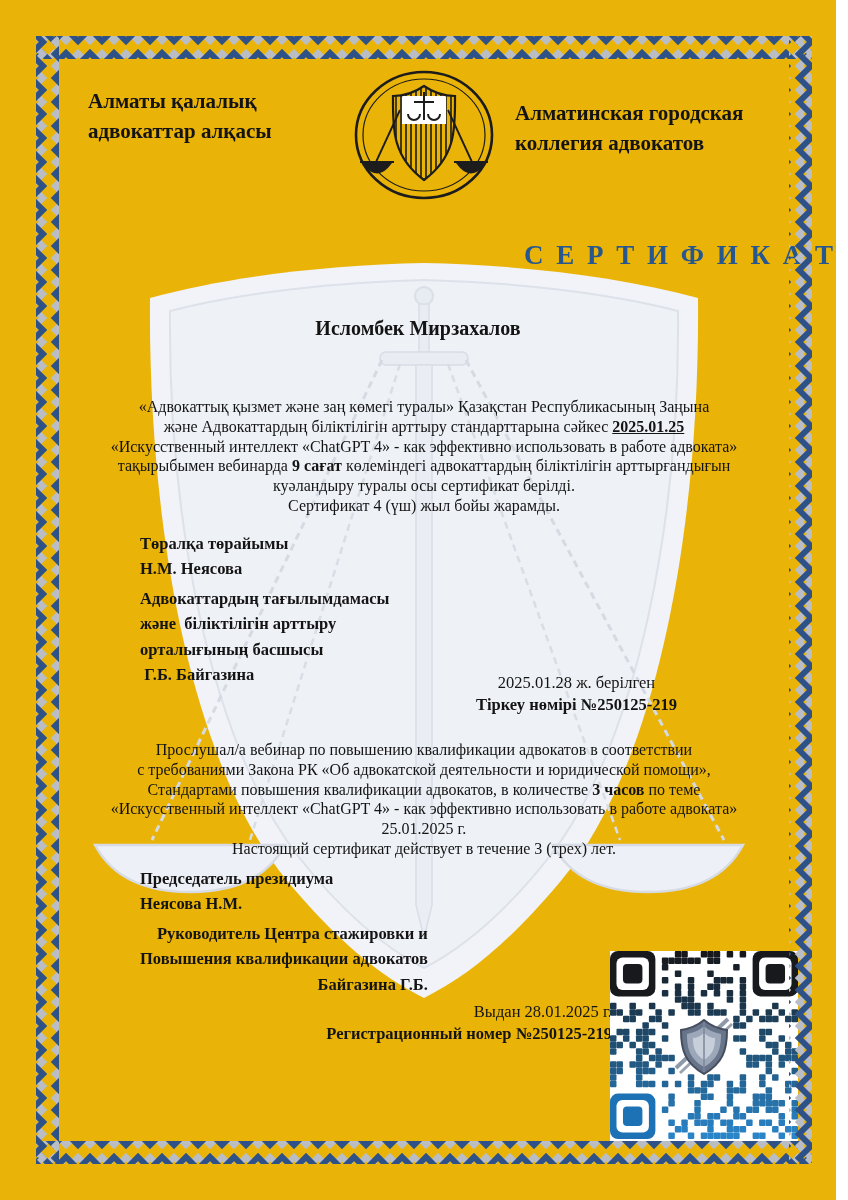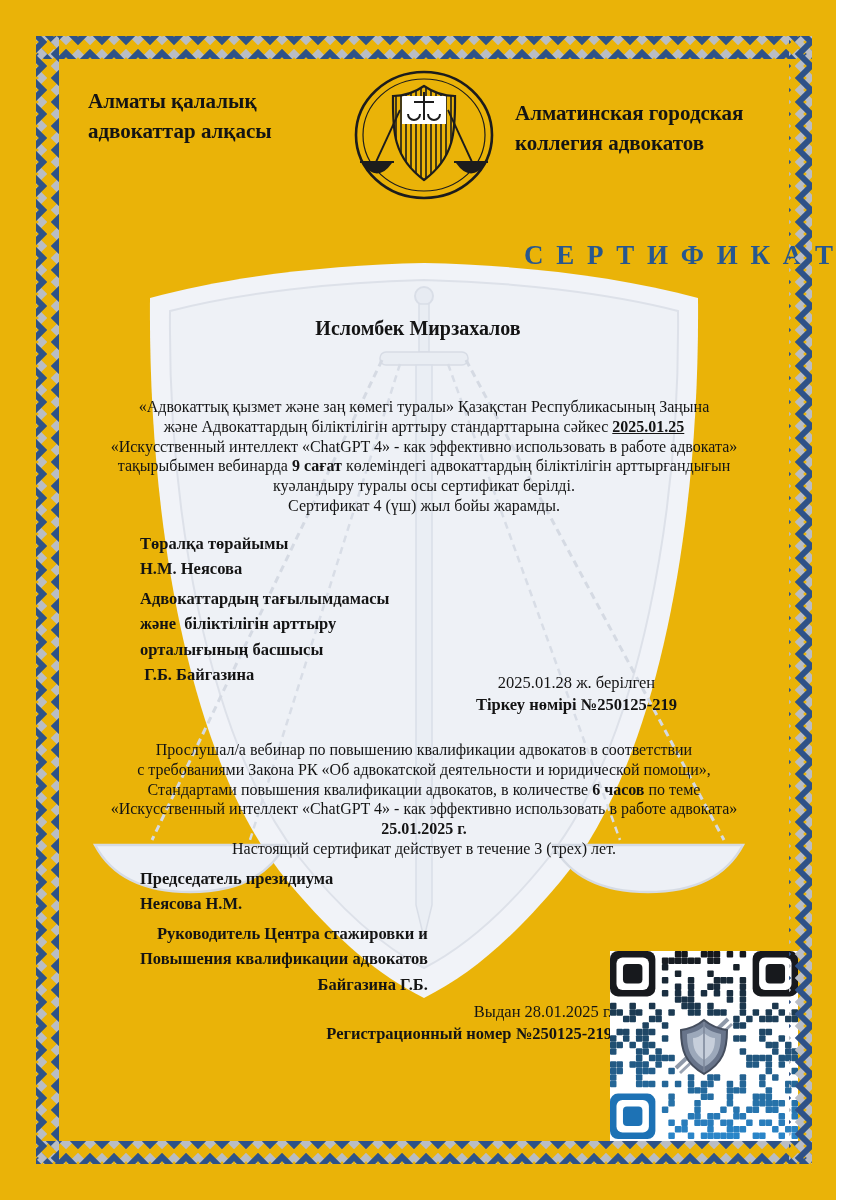--- a/index.html
+++ b/index.html
@@ -130,23 +130,23 @@
   <div class="txt sig sig-kk-2">Адвокаттардың тағылымдамасы
 және  біліктілігін арттыру
 орталығының басшысы
  Г.Б. Байгазина</div>
 
   <div class="txt issue issue-kk"><span>2025.01.28 ж. берілген
 </span><span style="font-weight: bold;">Тіркеу нөмірі №250125-219</span></div>
 
   <div class="txt body-par body-ru"><span>Прослушал/а вебинар по повышению квалификации адвокатов в соответствии
 с требованиями Закона РК «Об адвокатской деятельности и юридической помощи»,
-Стандартами повышения квалификации адвокатов, в количестве </span><span style="font-weight: bold;">6 часов</span><span> по теме
+Стандартами повышения квалификации адвокатов, в количестве </span><span style="font-weight: bold;">3 часов</span><span> по теме
 «Искусственный интеллект «ChatGPT 4» - как эффективно использовать в работе адвоката»
-</span><span style="font-weight: bold; text-align: right;">25.01.2025 г.</span><span>
+</span><span style="font-weight: normal; text-align: right;">25.01.2025 г.</span><span>
 Настоящий сертификат действует в течение 3 (трех) лет.</span></div>
 
   <div class="txt sig sig-ru-1">Председатель президиума
 Неясова Н.М.</div>
   <div class="txt sig sig-ru-2">Руководитель Центра стажировки и
 Повышения квалификации адвокатов
 Байгазина Г.Б.</div>
 
   <div class="txt issue issue-ru"><span>Выдан 28.01.2025 г.
 </span><span style="font-weight: bold;">Регистрационный номер №250125-219</span></div>

